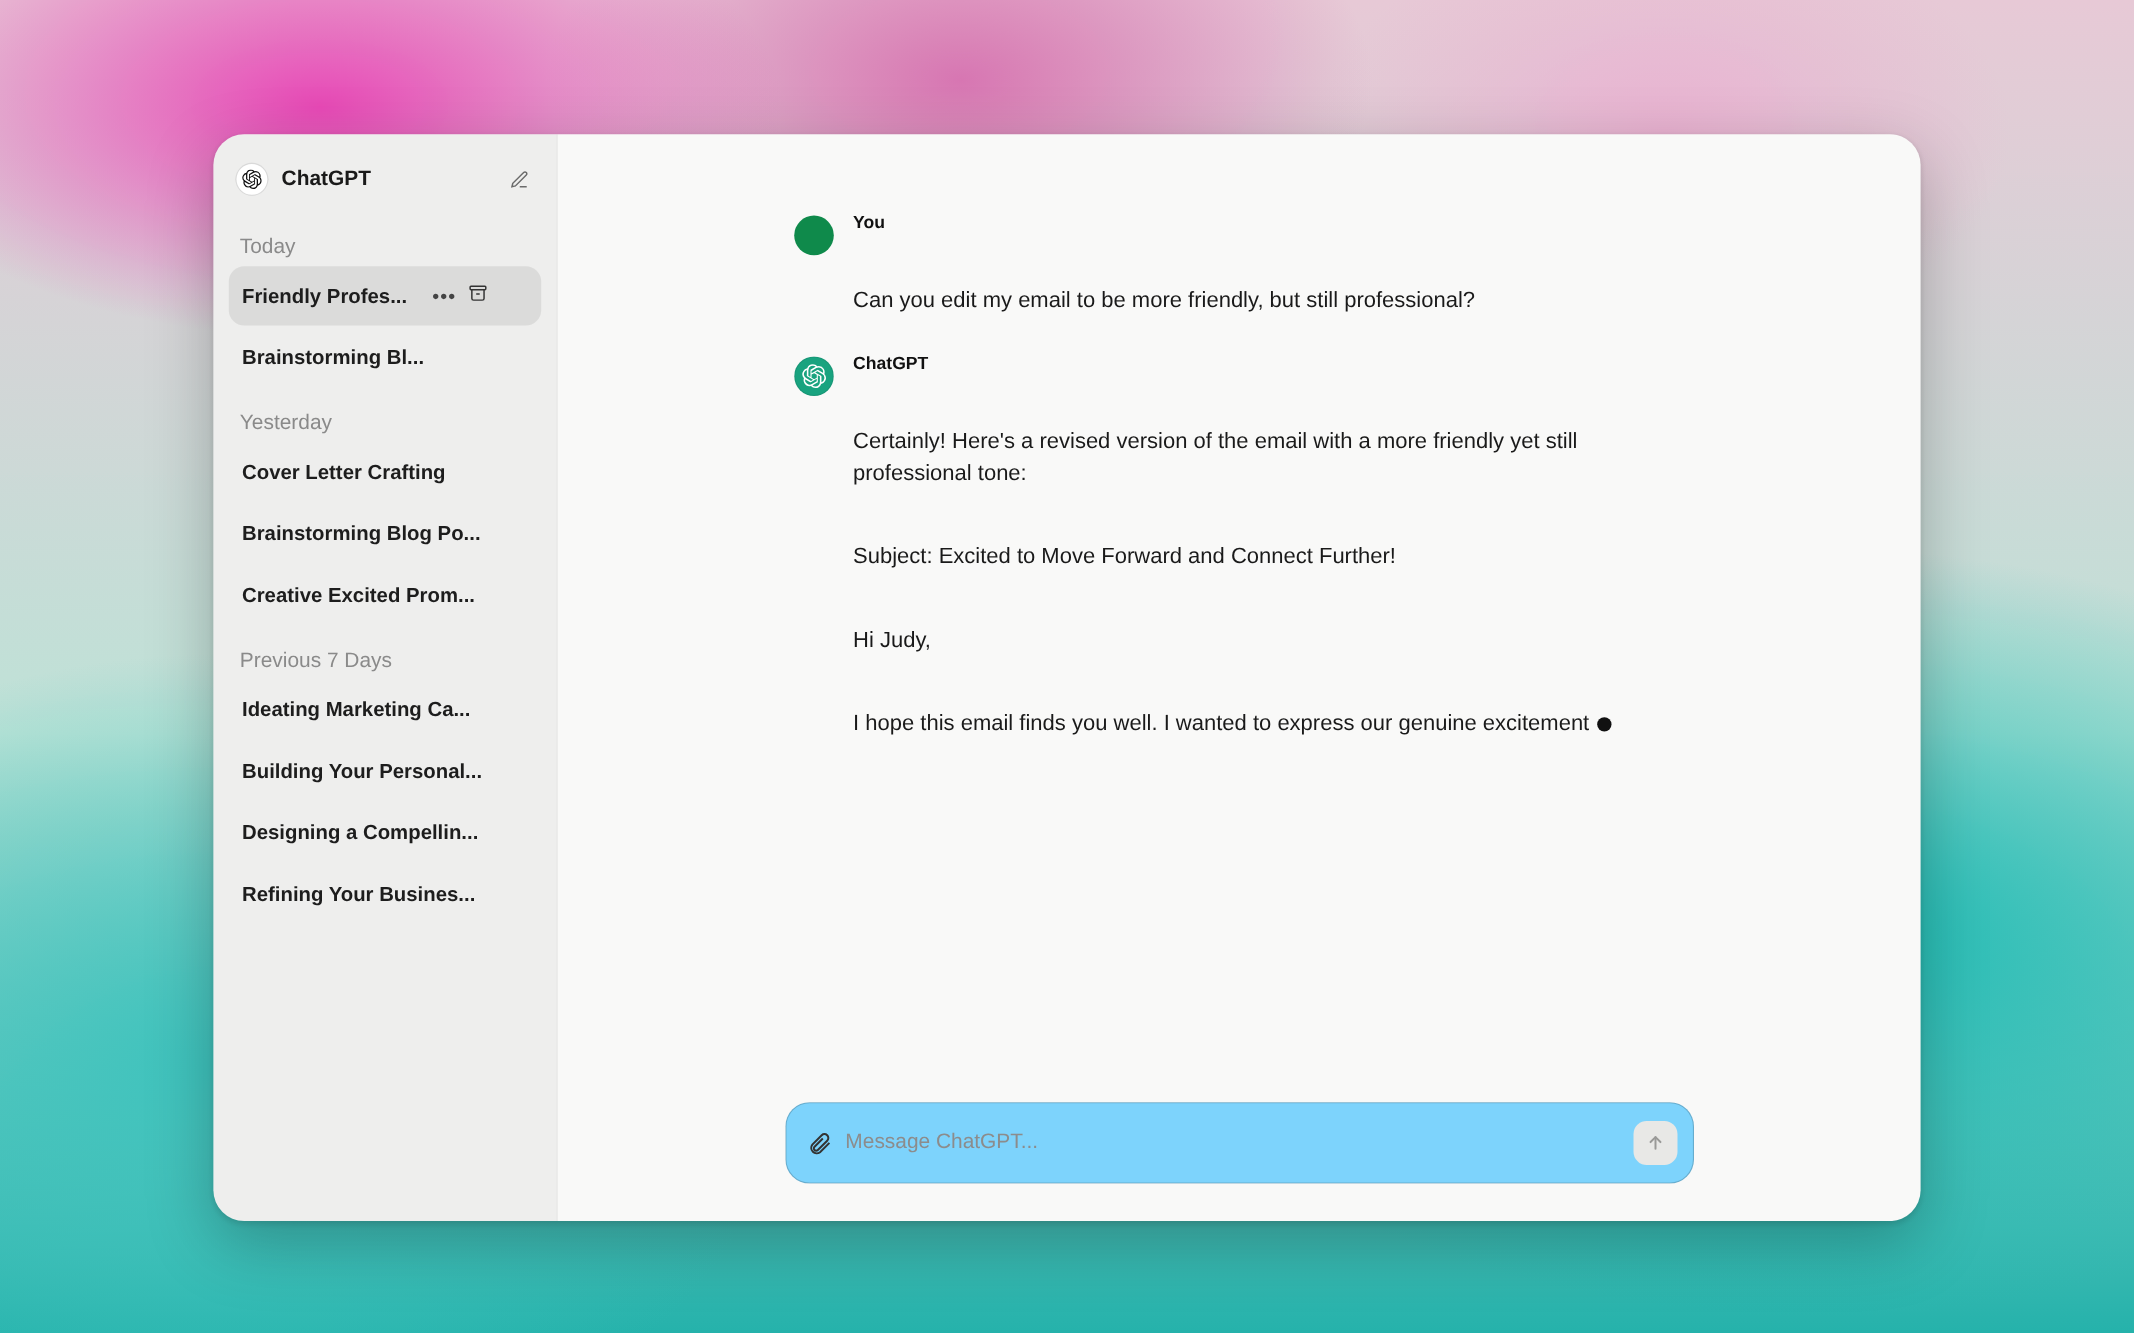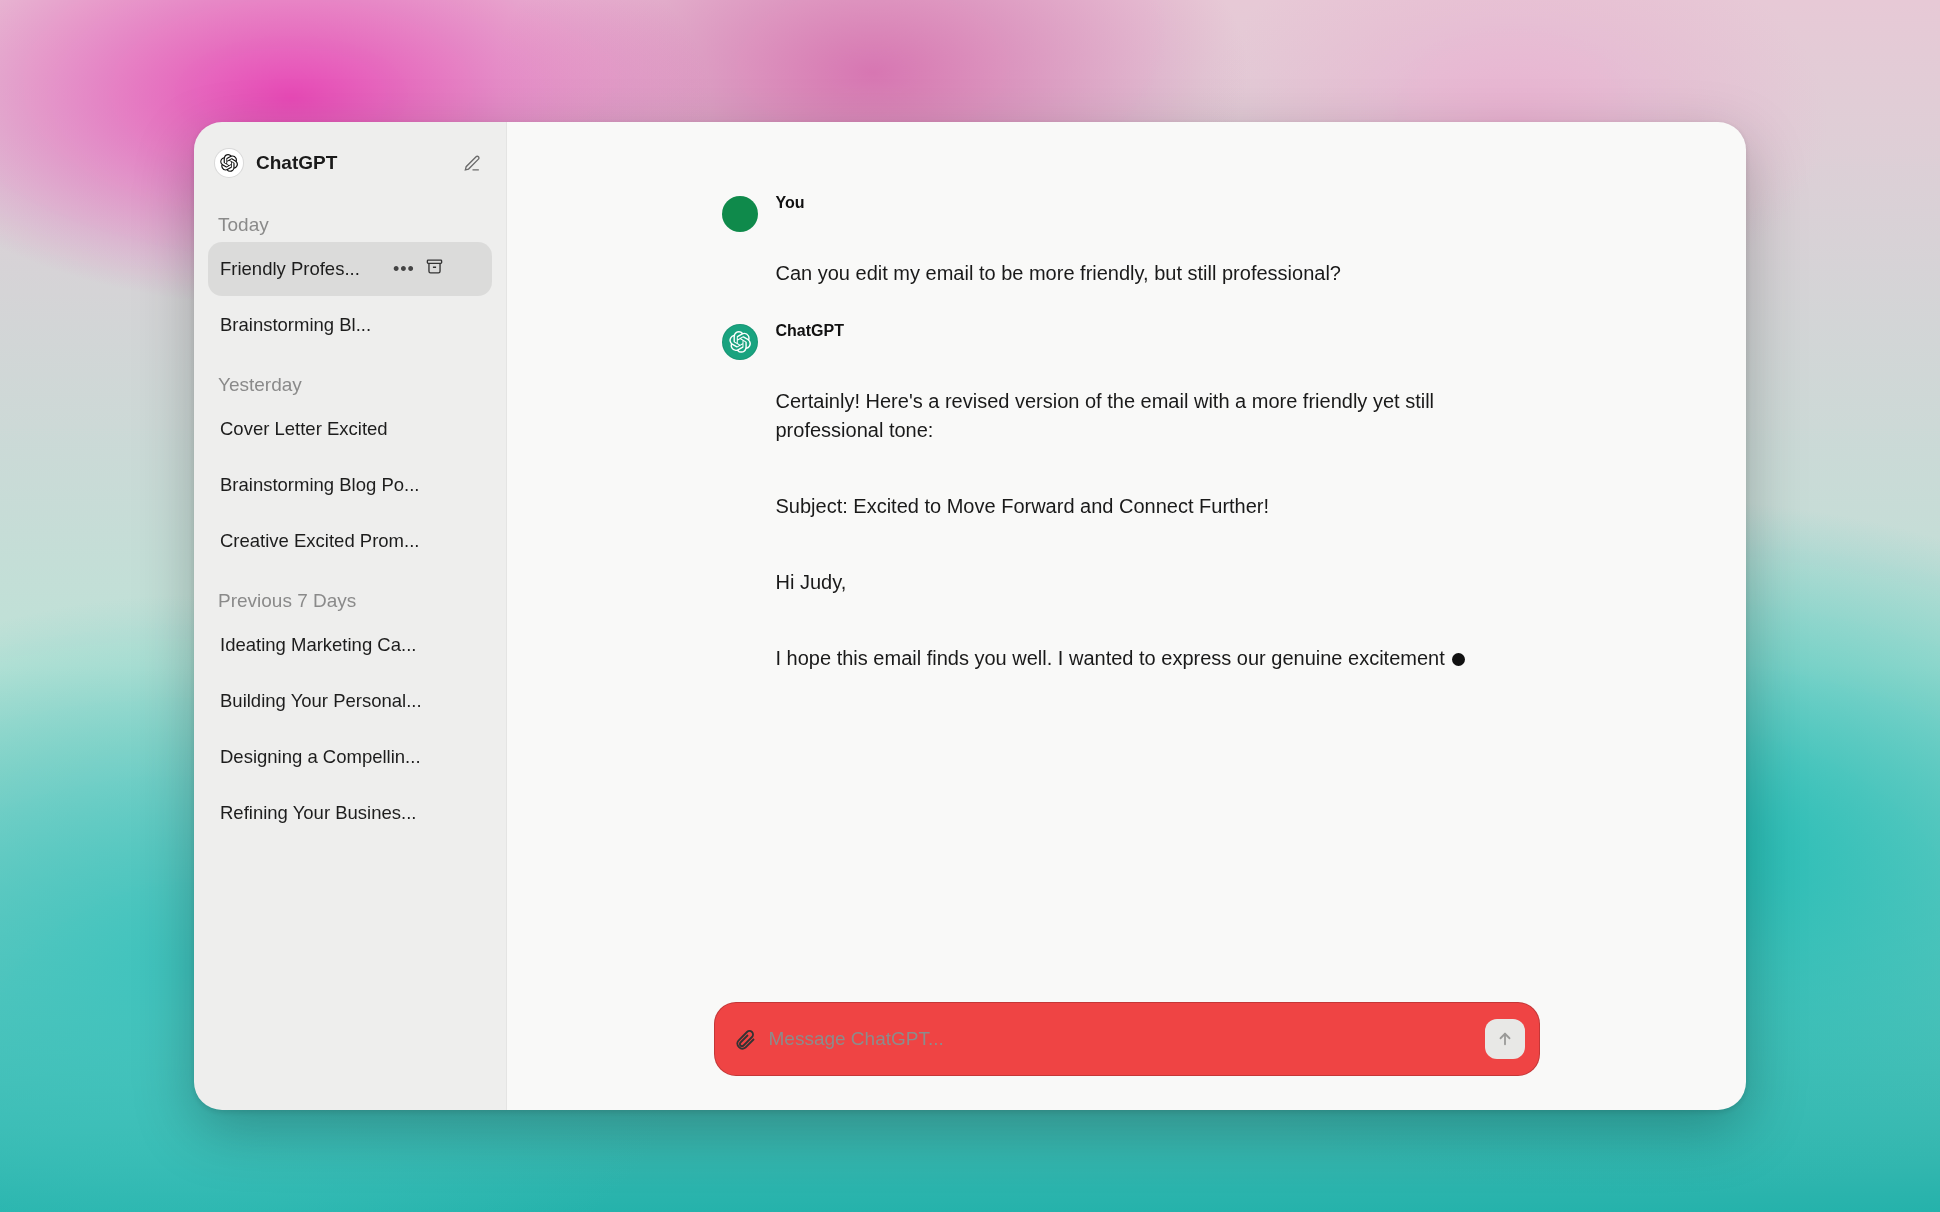--- a/index.html
+++ b/index.html
@@ -80,21 +80,21 @@
     height: 54px;
     padding: 0 12px;
     border-radius: 14px;
     display:flex; align-items:center;
     color:#1d1d1d; font-size:18.5px;
     cursor:pointer;
     overflow:hidden; white-space:nowrap;
   }
   .conv-item .title{
     overflow:hidden; text-overflow:ellipsis; white-space:nowrap;
-    flex:1; min-width:0;
+    flex:1; min-width:0;font-weight:bold;
   }
   .conv-item.active{ background: rgba(0,0,0,.08); }
   .conv-item .row-actions{ display:none; align-items:center; gap:10px; margin-left:8px; color:#444;}
   .conv-item.active .row-actions{ display:flex; }
   .conv-item.active .title{ max-width: 165px; }
   .dots{ font-size:18px; letter-spacing:1px; line-height:1; cursor:pointer;}
   .archive-icon svg{ width:19px; height:19px; stroke:#333; fill:none; stroke-width:1.7;}
 
   
   .main{
@@ -135,21 +135,21 @@
   
   .composer-wrap{
     position:absolute; left:0; right:0; bottom:34px;
     display:flex; justify-content:center;
     pointer-events:none;
   }
   .composer{
     pointer-events:auto;
     width:826px;
     border:1px solid rgba(0,0,0,.18);
-    background:#ef4444;
+    background:#7dd3fc;
     border-radius:22px;
     height:74px;
     display:flex; align-items:center;
     padding: 0 14px 0 18px;
     gap:12px;
   }
   .attach-icon{ color:#333; display:flex; }
   .attach-icon svg{ width:24px; height:24px; stroke:currentColor; fill:none; stroke-width:1.8;}
   .composer input{
     flex:1; border:none; outline:none; background:transparent;
@@ -203,21 +203,21 @@
         </span>
       </div>
       <div class="conv-item">
         <span class="title">Brainstorming Bl...</span>
       </div>
     </div>
 
     <div class="section-label">Yesterday</div>
     <div class="conv-list">
       <div class="conv-item">
-        <span class="title">Cover Letter Excited</span>
+        <span class="title">Cover Letter Crafting</span>
       </div>
       <div class="conv-item">
         <span class="title">Brainstorming Blog Po...</span>
       </div>
       <div class="conv-item">
         <span class="title">Creative Excited Prom...</span>
       </div>
     </div>
 
     <div class="section-label">Previous 7 Days</div>

